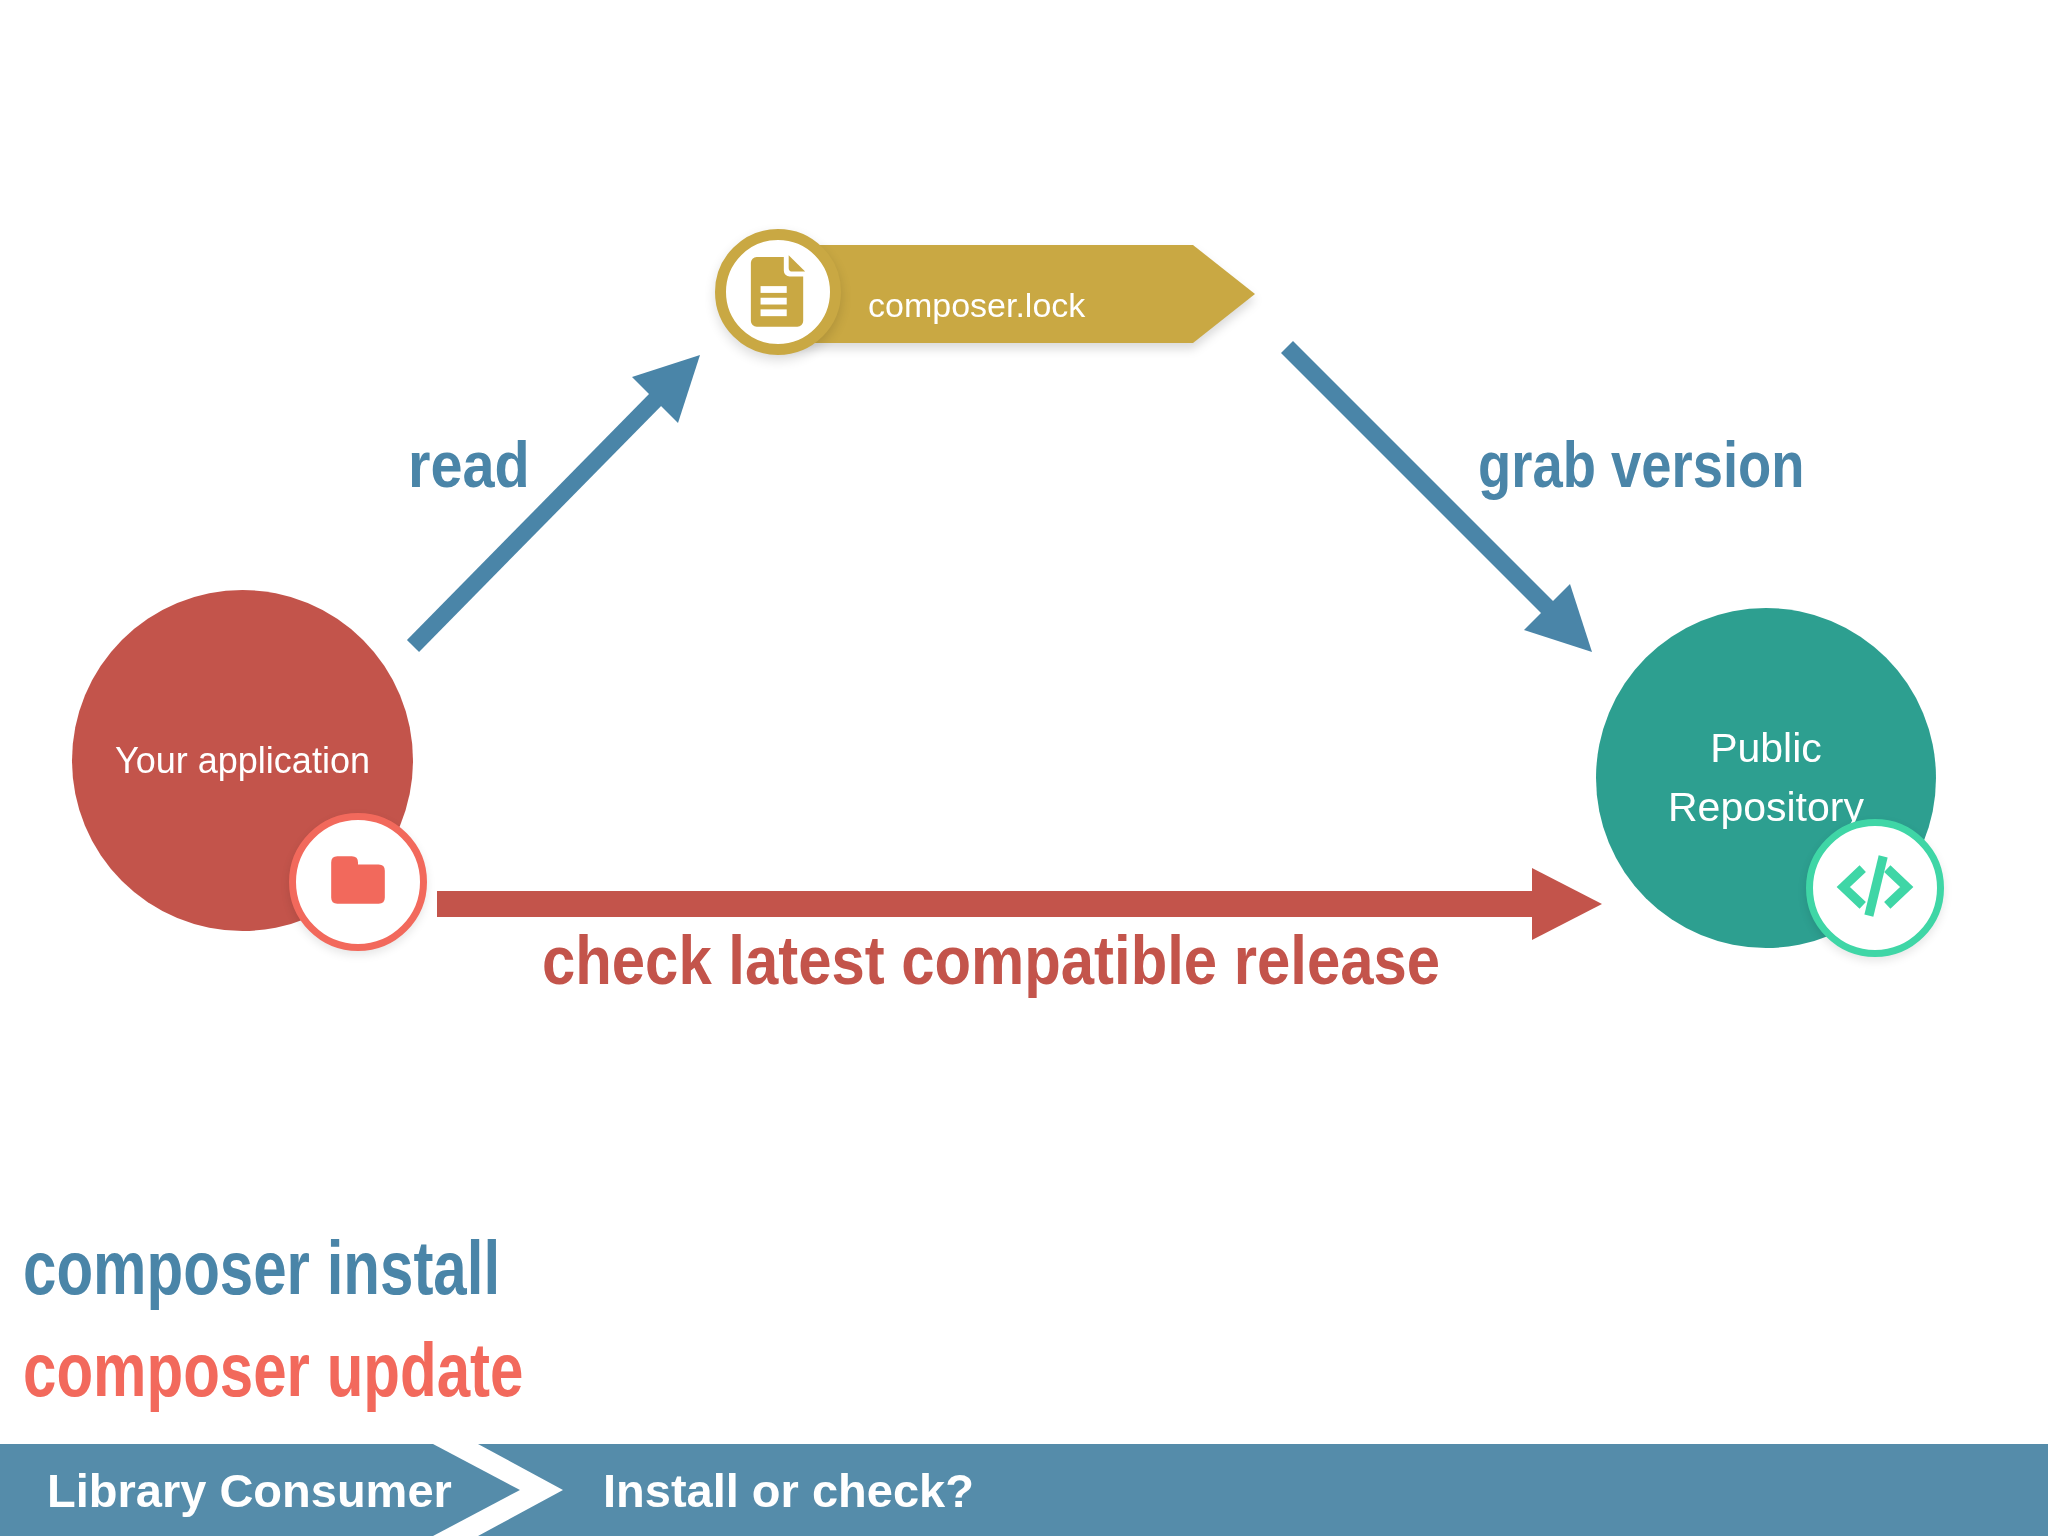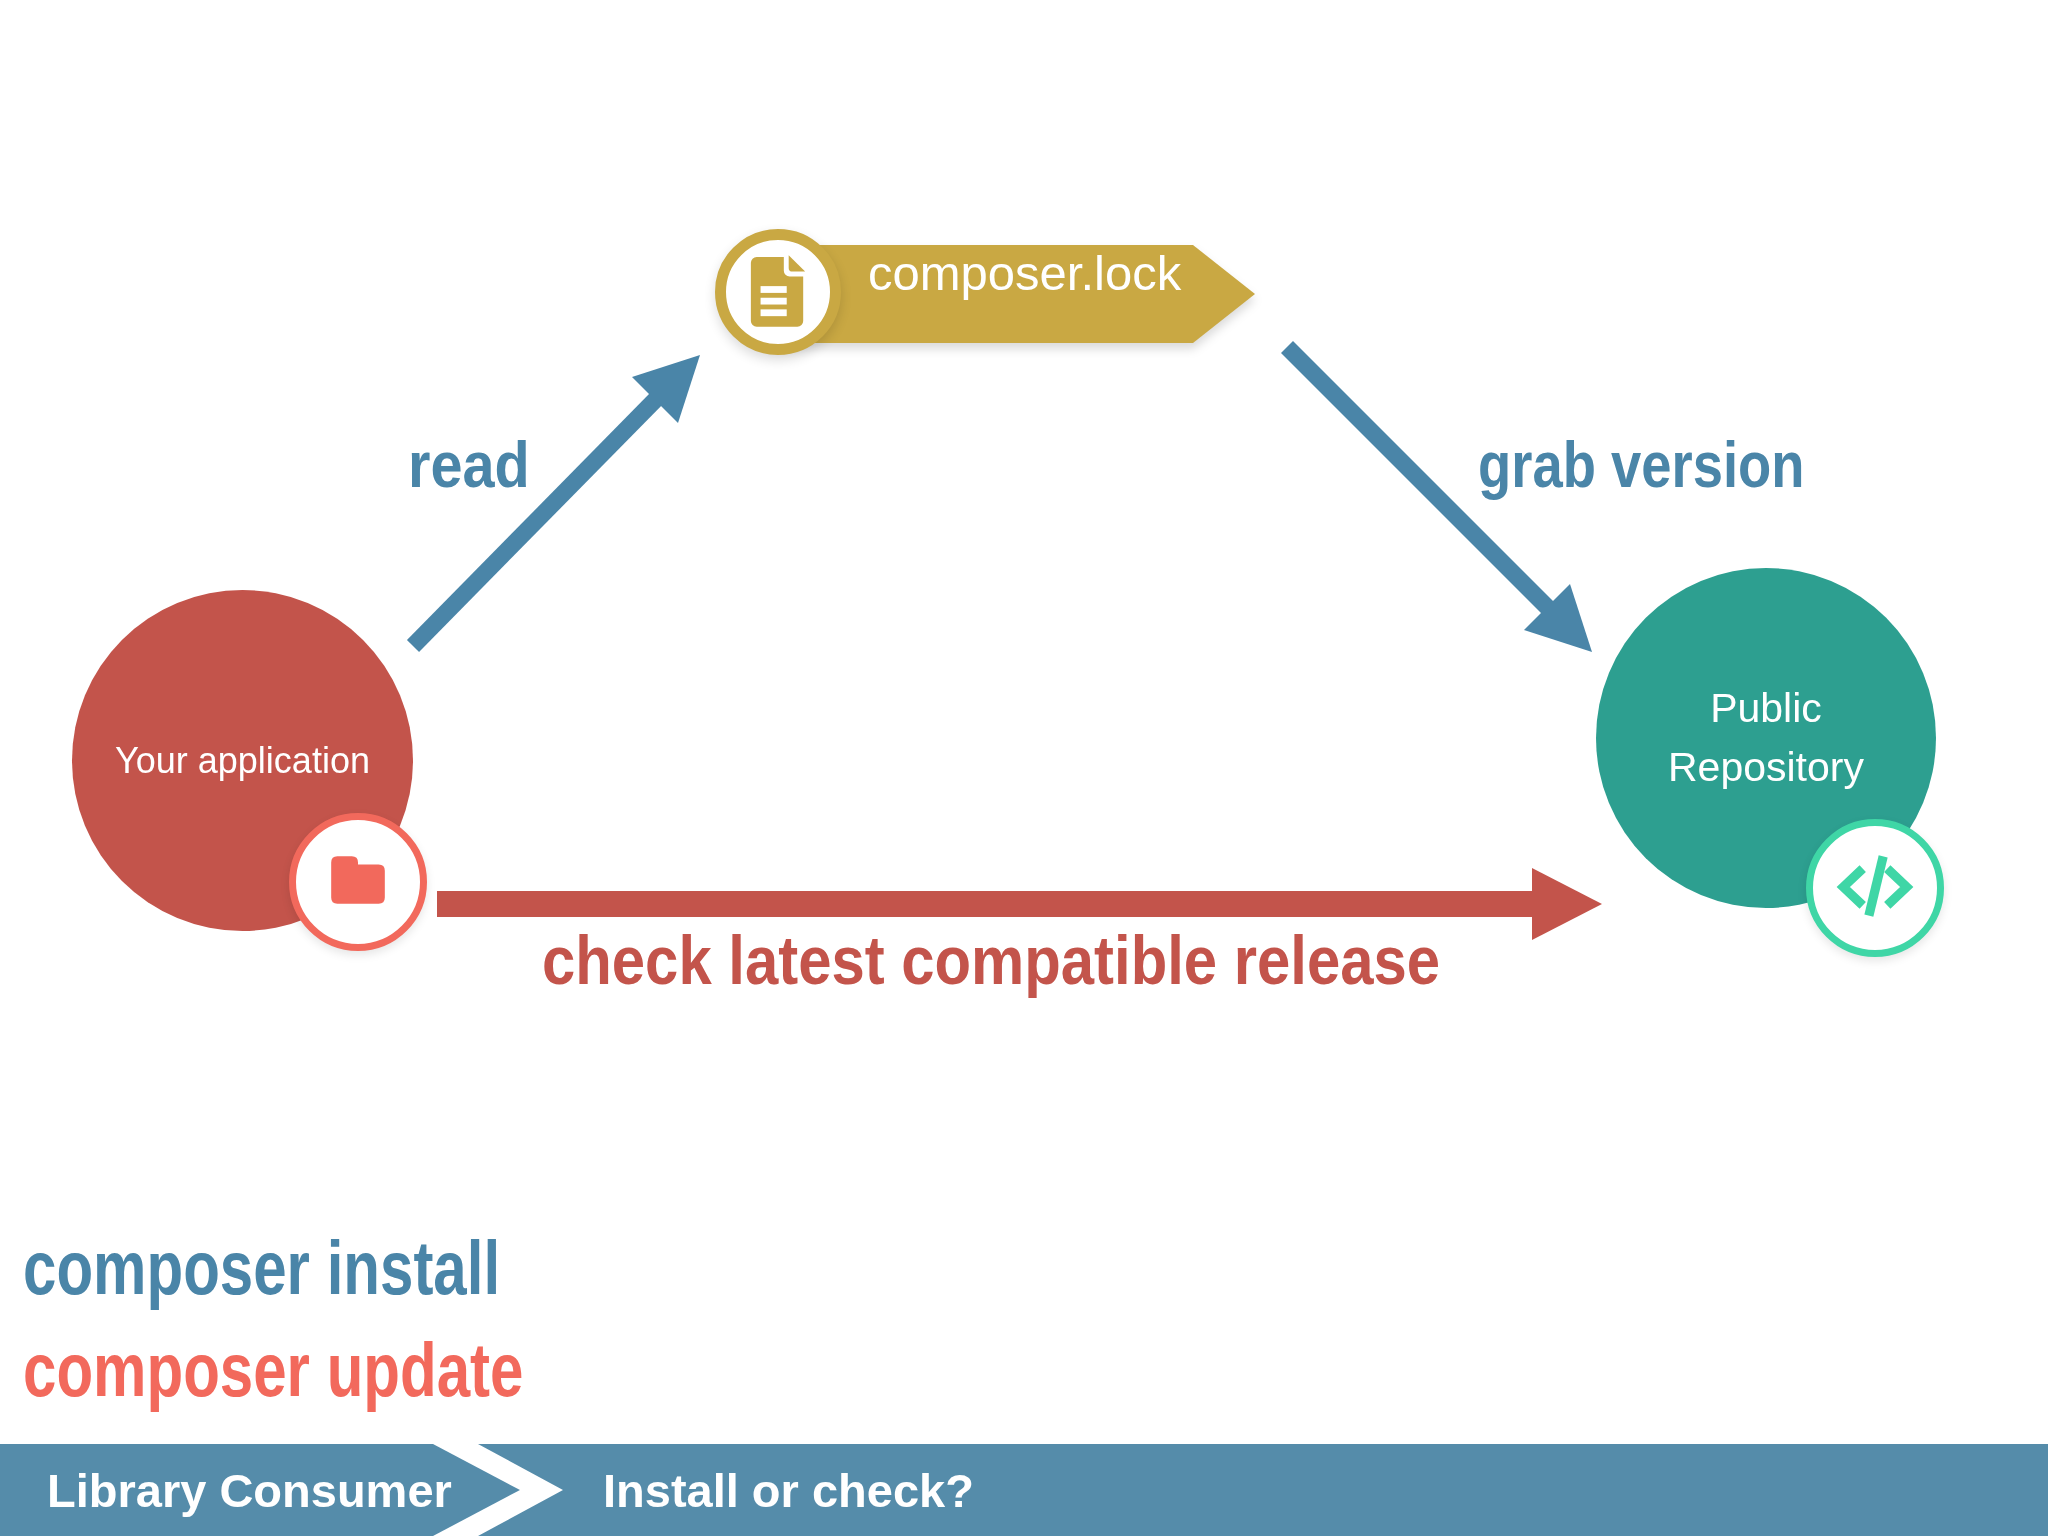--- a/index.html
+++ b/index.html
@@ -9,40 +9,40 @@
     font-family:"Liberation Sans", sans-serif;
   }
 
   
   .circle {
     position:absolute; border-radius:50%;
     display:flex; align-items:center; justify-content:center;
     color:#fff; text-align:center; white-space:nowrap;
   }
   .app-circle  { left:72px;  top:590px; width:341px; height:341px; background:var(--red);  font-size:36px; }
-  .repo-circle { left:1596px; top:568px; width:340px; height:340px; background:var(--teal); font-size:41px; line-height:59px; white-space:normal; }
+  .repo-circle { left:1596px; top:608px; width:340px; height:340px; background:var(--teal); font-size:41px; line-height:59px; white-space:normal; }
   .repo-circle span { display:block; }
 
   .badge {
     position:absolute; background:#fff; border-radius:50%;
     display:flex; align-items:center; justify-content:center;
     box-shadow:0 4px 10px rgba(0,0,0,.10);
   }
   .folder-badge { left:289px;  top:813px; width:124px; height:124px; border:7px solid var(--coral); }
   .code-badge   { left:1806px; top:819px; width:124px; height:124px; border:7px solid var(--mint);  }
   .lock-badge   { left:715px;  top:229px; width:104px; height:104px; border:11px solid var(--gold); z-index:3; box-shadow:0 5px 12px rgba(0,0,0,.14); }
 
   
   .banner-wrap { position:absolute; left:0; top:0; filter:drop-shadow(0 6px 5px rgba(0,0,0,.14)); z-index:2; }
   .banner {
     position:absolute; left:770px; top:245px; width:485px; height:120px;
     background:var(--gold);
     clip-path:polygon(0 0, 423px 0, 485px 49px, 423px 98px, 0 98px);
-    display:flex; 
-    color:#fff; font-size:49px;
+    display:flex; align-items:center;
+    color:#fff; font-size:34px;
   }
   .banner .label { margin-left:98px; white-space:nowrap; }
 
   
   svg.arrows { position:absolute; left:0; top:0; z-index:1; pointer-events:none; }
 
   
   .biglabel {
     position:absolute; font-weight:bold; white-space:nowrap;
     transform-origin:left center; z-index:2;

